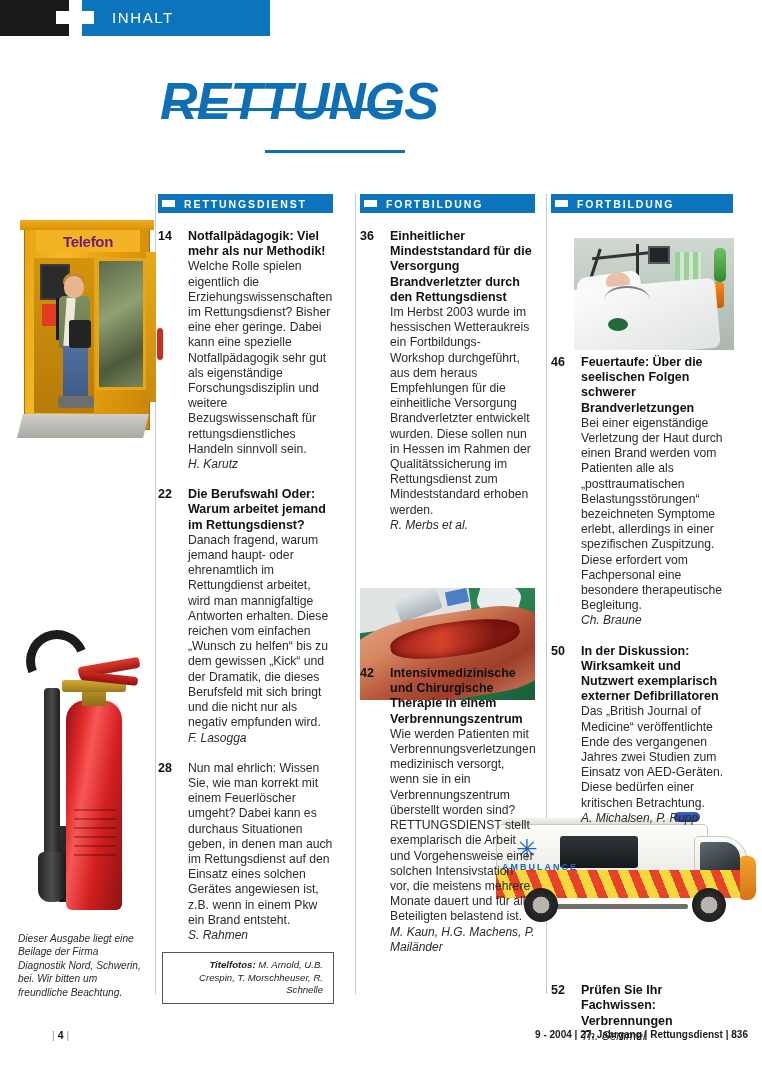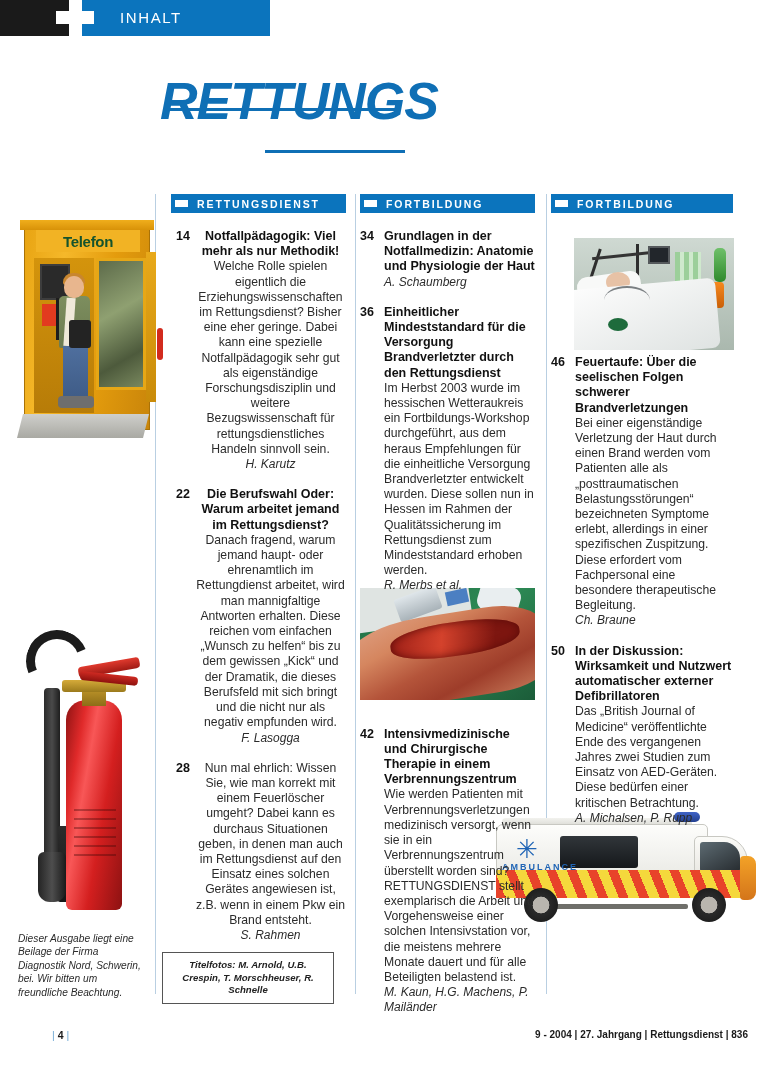--- a/index.html
+++ b/index.html
@@ -23,21 +23,21 @@
   .hdr-cross {
     position: absolute; left: 56px; top: 0; width: 38px; height: 36px;
   }
   .hdr-cross .v {
     position: absolute; left: 13px; top: 0; width: 13px; height: 36px; background: #fff;
   }
   .hdr-cross .h {
     position: absolute; left: 0px; top: 11px; width: 38px; height: 13px; background: #fff;
   }
   .hdr-label {
-    position: absolute; left: 120px; top: 9px;
+    position: absolute; left: 112px; top: 9px;
     color: #ffffff; font-size: 15px; letter-spacing: 1.6px; font-weight: 400;
   }
 
   
   .logo { position: absolute; left: 160px; top: 78px; width: 250px; }
   .logo-line {
     color: #0f6fb5; font-weight: bold; font-style: italic;
     font-family: "Liberation Sans", sans-serif;
     letter-spacing: -1px; line-height: 0.92;
   }
@@ -45,21 +45,21 @@
   .logo-2 { font-size: 40px; text-align: right; width: 190px; margin-left: 18px; position: relative; }
   .logo-rule-top {
     position: absolute; left: 8px; top: 30px; width: 232px; height: 3px; background: #0f6fb5;
   }
   .logo-rule-bot {
     position: absolute; left: 105px; top: 72px; width: 140px; height: 3px; background: #0f6fb5;
   }
 
   
   .col { position: absolute; top: 194px; }
-  .col-1 { left: 171px; width: 175px; text-align: center; }
+  .col-1 { left: 158px; width: 175px; }
   .col-2 { left: 360px; width: 175px; }
   .col-3 { left: 551px; width: 182px; }
 
   .col-rule {
     position: absolute; top: 194px; width: 1px; background: #b9cfe2; height: 800px;
   }
   .rule-1 { left: 155px; }
   .rule-2 { left: 355px; }
   .rule-3 { left: 546px; }
 
@@ -68,42 +68,42 @@
     display: flex; align-items: center; margin-bottom: 16px;
   }
   .sectionbar .marker {
     width: 13px; height: 7px; background: #ffffff; margin-left: 4px; margin-right: 9px;
     flex: none;
   }
   .sectionbar .txt {
     color: #ffffff; font-size: 10.5px; font-weight: bold; letter-spacing: 1.9px;
   }
 
-  .entry { display: flex; margin-bottom: 15px; }
+  .entry { display: flex; margin-bottom: 15px; gap: 6px; }
   .entry .pg {
     width: 24px; flex: none; font-size: 12.5px; font-weight: bold; color: #111;
     line-height: 15.2px;
   }
   .entry .body { flex: 1; }
   .entry .ttl {
     font-size: 12.5px; font-weight: bold; color: #111; line-height: 15.2px;
     margin-bottom: 0px;
   }
   .entry .dsc {
     font-size: 12.2px; color: #2b2b2b; line-height: 15.2px;
   }
   .entry .aut {
     font-size: 12px; font-style: italic; color: #2b2b2b; line-height: 15.2px;
   }
 
   
   .credits {
     position: absolute; left: 162px; top: 952px; width: 172px;
     border: 1px solid #555; padding: 6px 10px;
-    font-size: 9.6px; font-style: italic; color: #222; text-align: center; line-height: 12.5px; font-weight: bold;
+    font-size: 9.6px; font-style: italic; color: #222; text-align: right; line-height: 12.5px;
   }
   .credits b { font-style: italic; }
 
   
   .leftcap {
     position: absolute; left: 18px; top: 932px; width: 128px;
     font-size: 10.2px; font-style: italic; color: #2b2b2b; line-height: 13.4px;
   }
 
   
@@ -126,21 +126,21 @@
     border: 1px solid #a97207;
   }
   .booth-top {
     position: absolute; left: 2px; top: 2px; width: 134px; height: 10px;
     background: linear-gradient(#f0ae1c,#d89208);
   }
   .booth-sign {
     position: absolute; left: 18px; top: 12px; width: 104px; height: 22px;
     background: #f2b324; display:flex; align-items:center; justify-content:center;
   }
-  .booth-sign span { font-size: 15px; font-weight: bold; color: #14532d; letter-spacing:-0.3px;}
+  .booth-sign span { font-size: 15px; font-weight: bold; color: #701a75; letter-spacing:-0.3px;}
   .booth-glass {
     position: absolute; left: 78px; top: 40px; width: 50px; height: 132px;
     background: linear-gradient(150deg,#5d6b4a,#8fa071 40%,#4d5a3c 75%,#79885e);
     border: 3px solid #e6a716;
   }
   .booth-inner {
     position: absolute; left: 16px; top: 40px; width: 60px; height: 155px;
     background: linear-gradient(#d4940c,#b77c08);
   }
   .booth-phone {
@@ -528,27 +528,20 @@
       </div>
     </div>
   </div>
 
   <div class="col col-2">
     <div class="sectionbar">
       <div class="marker"></div>
       <div class="txt">FORTBILDUNG</div>
     </div>
 
-    <div class="entry">
-      <div class="pg">34</div>
-      <div class="body">
-        <div class="ttl">Grundlagen in der Notfallmedizin: Anatomie und Physiologie der Haut</div>
-        <div class="aut">A. Schaumberg</div>
-      </div>
-    </div>
 
     <div class="entry">
       <div class="pg">36</div>
       <div class="body">
         <div class="ttl">Einheitlicher Mindeststandard für die Versorgung Brandverletzter durch den Rettungsdienst</div>
         <div class="dsc">Im Herbst 2003 wurde im hessischen Wetteraukreis ein Fortbildungs-Workshop durchgeführt, aus dem heraus Empfehlungen für die einheitliche Versorgung Brandverletzter entwickelt wurden. Diese sollen nun in Hessen im Rahmen der Qualitätssicherung im Rettungsdienst zum Mindeststandard erhoben werden.</div>
         <div class="aut">R. Merbs et al.</div>
       </div>
     </div>
 
@@ -577,28 +570,35 @@
       <div class="body">
         <div class="ttl">Feuertaufe: Über die seelischen Folgen schwerer Brandverletzungen</div>
         <div class="dsc">Bei einer eigenständige Verletzung der Haut durch einen Brand werden vom Patienten alle als „posttraumatischen Belastungsstörungen“ bezeichneten Symptome erlebt, allerdings in einer spezifischen Zuspitzung. Diese erfordert vom Fachpersonal eine besondere therapeutische Begleitung.</div>
         <div class="aut">Ch. Braune</div>
       </div>
     </div>
 
     <div class="entry">
       <div class="pg">50</div>
       <div class="body">
-        <div class="ttl">In der Diskussion: Wirksamkeit und Nutzwert automatischer externer Defibrillatoren</div>
+        <div class="ttl">In der Diskussion: Wirksamkeit und Nutzwert exemplarisch externer Defibrillatoren</div>
         <div class="dsc">Das „British Journal of Medicine“ veröffentlichte Ende des vergangenen Jahres zwei Studien zum Einsatz von AED-Geräten. Diese bedürfen einer kritischen Betrachtung.</div>
         <div class="aut">A. Michalsen, P. Rupp</div>
       </div>
     </div>
 
     <div style="height:142px"></div>
 
+    <div class="entry">
+      <div class="pg">52</div>
+      <div class="body">
+        <div class="ttl">Prüfen Sie Ihr Fachwissen: Verbrennungen</div>
+        <div class="aut">Th. Semmel</div>
+      </div>
+    </div>
   </div>
 
   <div class="credits">
     <b>Titelfotos:</b><span> M. Arnold, U.B. Crespin, T. Morschheuser, R. Schnelle</span>
   </div>
 
   <div class="leftcap">Dieser Ausgabe liegt eine Beilage der Firma Diagnostik Nord, Schwerin, bei. Wir bitten um freundliche Beachtung.</div>
 
   <div class="foot-l">
     <span class="bar">|</span>

